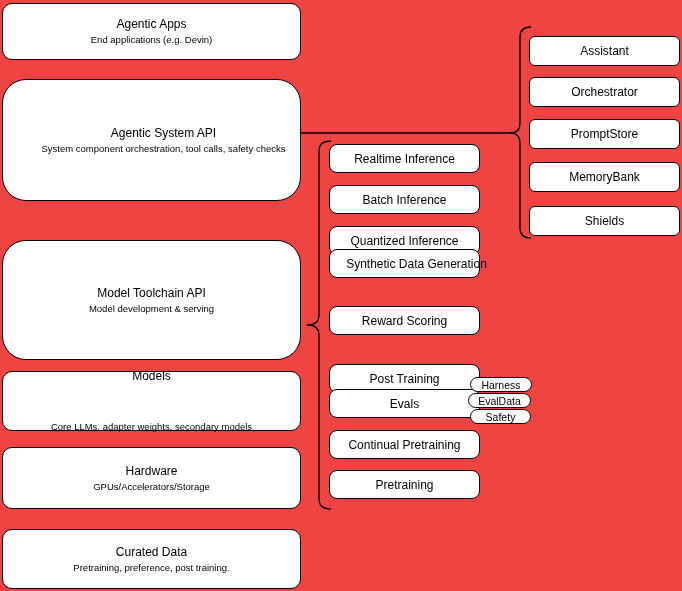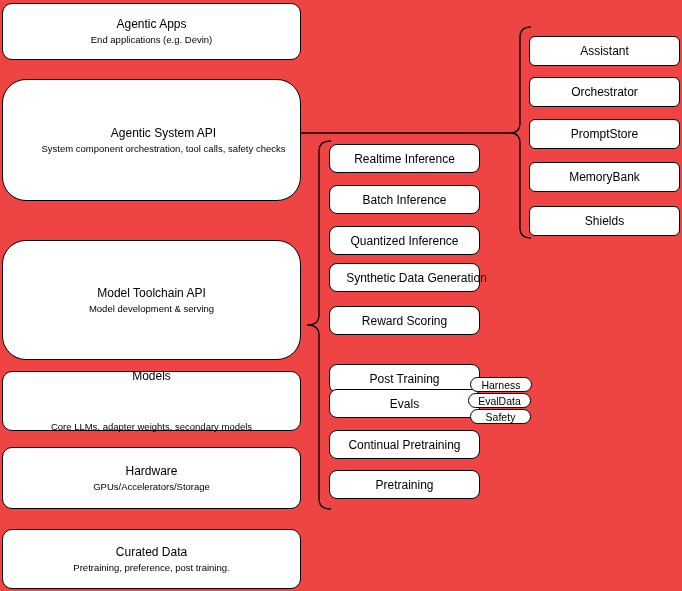--- a/index.html
+++ b/index.html
@@ -64,21 +64,21 @@
     display: flex;
     justify-content: center;
     align-items: center;
     font-size: 12px;
     white-space: nowrap;
     z-index: 2;
   }
   #mbox-0 { top: 144px; }
   #mbox-1 { top: 185px; }
   #mbox-2 { top: 226px; }
-  #mbox-3 { top: 263px; padding-left: 24px; }
+  #mbox-3 { top: 249px; padding-left: 24px; }
   #mbox-4 { top: 306px; }
   #mbox-5 { top: 364px; }
   #mbox-6 { top: 389px; }
   #mbox-7 { top: 430px; }
   #mbox-8 { top: 470px; }
   
   .pill {
     position: absolute;
     height: 15px;
     box-sizing: border-box;

